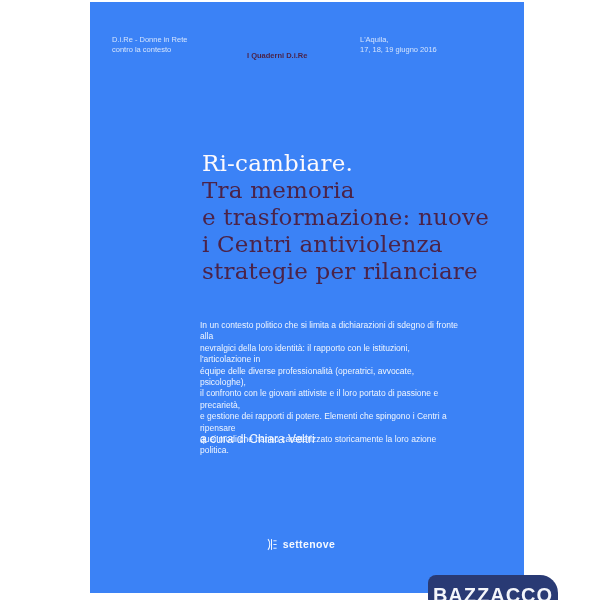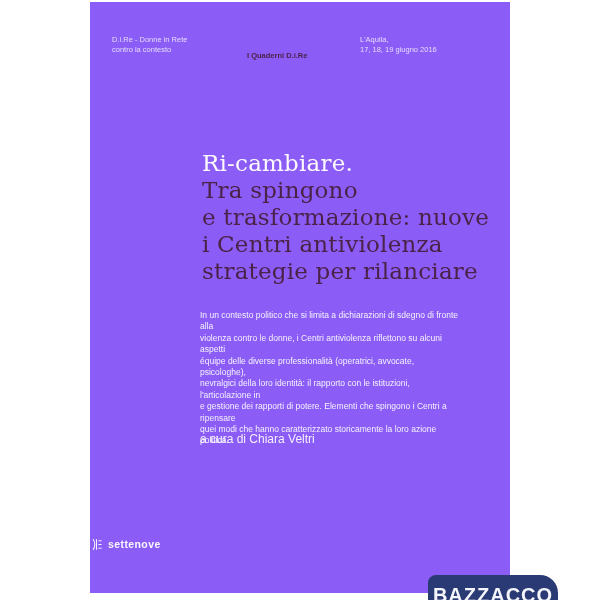--- a/index.html
+++ b/index.html
@@ -2,49 +2,50 @@
 <html><head>
 <meta charset="utf-8">
 <style>
   html,body{margin:0;padding:0;}
   body{
     width:600px;height:600px;position:relative;background:#ffffff;
     font-family:"Liberation Sans",sans-serif;overflow:hidden;
   }
   .cover{
     position:absolute;left:90px;top:2px;width:420px;height:591px;
-    background:#8b5cf6;
+    background:#3b82f6;
+    padding-left:14px;
   }
   
   .cover-header{position:absolute;top:33px;left:0;width:100%;font-size:7.5px;line-height:10px;}
   .hdr-left{position:absolute;left:22px;top:0;color:rgba(255,255,255,0.78);}
   .hdr-center{position:absolute;left:157px;top:16px;color:#4b2348;font-weight:bold;}
   .hdr-right{position:absolute;left:270px;top:0;color:rgba(255,255,255,0.78);}
   
   .title-block{
     position:absolute;left:112px;top:148px;width:300px;
     font-family:"DejaVu Serif",serif;font-weight:normal;
     font-size:23px;line-height:27px;letter-spacing:0.2px;
   }
   .title-lead{color:#fdf9fc;}
   .title-line{color:#4b2348;}
   
   .synopsis{
-    position:absolute;left:110px;top:308px;width:260px;
+    position:absolute;left:110px;top:318px;width:260px;
     font-size:8.5px;line-height:11.4px;color:rgba(255,255,255,0.92);
   }
   
   .editor{
     position:absolute;left:110px;top:430px;
     font-size:12px;color:rgba(255,255,255,0.9);
   }
   
   .publisher{
     position:absolute;left:0;top:534px;width:420px;height:16px;
-    display:flex;align-items:center;gap:5px;
+    display:flex;align-items:center;justify-content:center;gap:5px;
   }
   .publisher .mark{width:13px;height:13px;display:block;}
   .publisher .pub-name{
     font-size:10.5px;font-weight:bold;color:rgba(255,255,255,0.95);
     letter-spacing:0.4px;
   }
   
   .badge{
     position:absolute;left:338px;top:543px;width:130px;height:41px;
     background:#293a74;border-radius:8px 18px 8px 18px;
@@ -66,31 +67,31 @@
     </div>
     <div class="hdr-center">I Quaderni D.i.Re</div>
     <div class="hdr-right">
       <div>L'Aquila,</div>
       <div>17, 18, 19 giugno 2016</div>
     </div>
   </div>
 
   <div class="title-block">
     <div class="title-lead">Ri-cambiare.</div>
-    <div class="title-line">Tra spingono</div>
+    <div class="title-line">Tra memoria</div>
     <div class="title-line">e trasformazione: nuove</div>
     <div class="title-line">i Centri antiviolenza</div>
     <div class="title-line">strategie per rilanciare</div>
   </div>
 
   <div class="synopsis">
     <div>In un contesto politico che si limita a dichiarazioni di sdegno di fronte alla</div>
-    <div>violenza contro le donne, i Centri antiviolenza riflettono su alcuni aspetti</div>
+    <div>nevralgici della loro identità: il rapporto con le istituzioni, l'articolazione in</div>
     <div>équipe delle diverse professionalità (operatrici, avvocate, psicologhe),</div>
-    <div>nevralgici della loro identità: il rapporto con le istituzioni, l'articolazione in</div>
+    <div>il confronto con le giovani attiviste e il loro portato di passione e precarietà,</div>
     <div>e gestione dei rapporti di potere. Elementi che spingono i Centri a ripensare</div>
     <div>quei modi che hanno caratterizzato storicamente la loro azione politica.</div>
   </div>
 
   <div class="editor">a cura di Chiara Veltri</div>
 
   <div class="publisher">
     <svg class="mark" viewBox="0 0 14 14" xmlns="http://www.w3.org/2000/svg">
       <path d="M3.2 1.2 C5.8 4 5.8 10 3.2 12.8" stroke="rgba(255,255,255,0.95)" stroke-width="1.1" fill="none"></path>
       <path d="M7 1.2 L7 12.8" stroke="rgba(255,255,255,0.95)" stroke-width="1.1" fill="none"></path>

